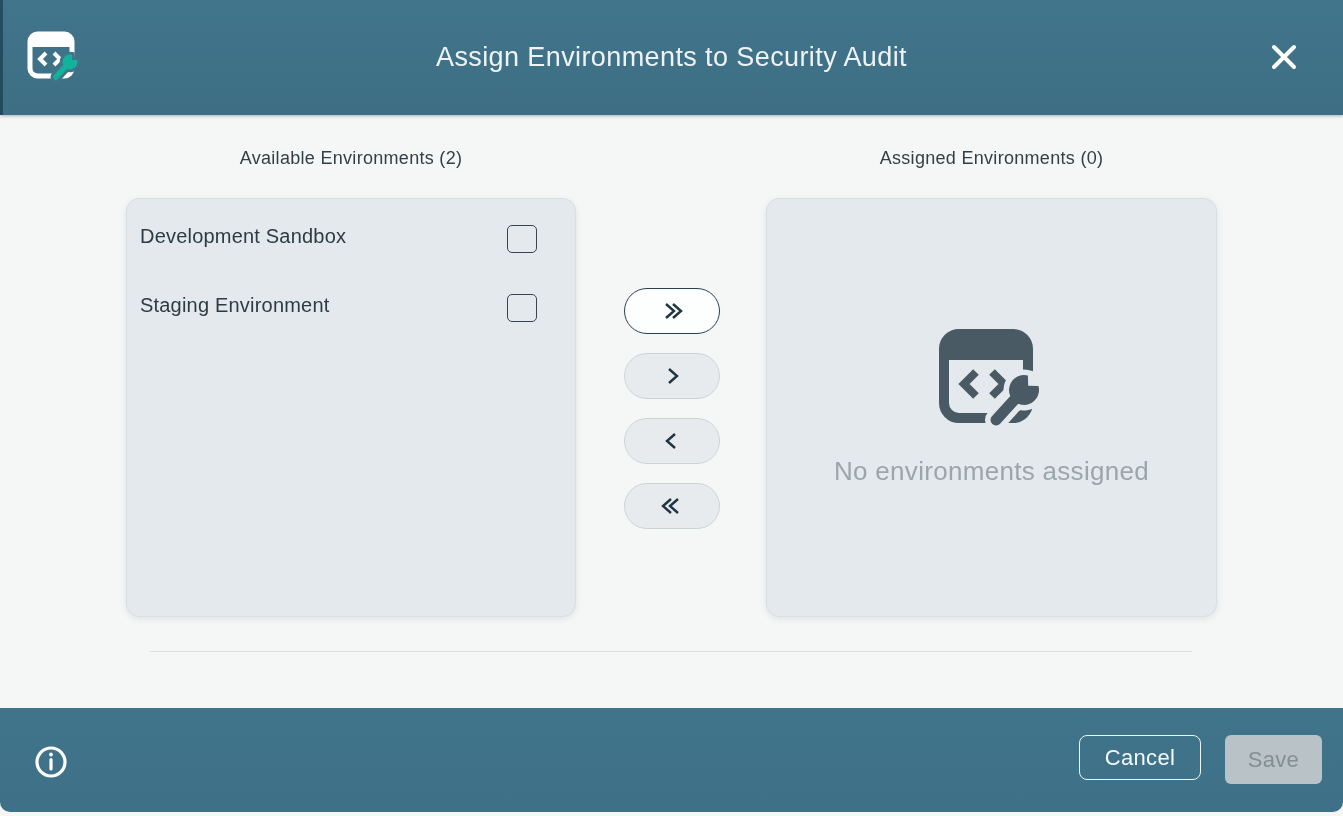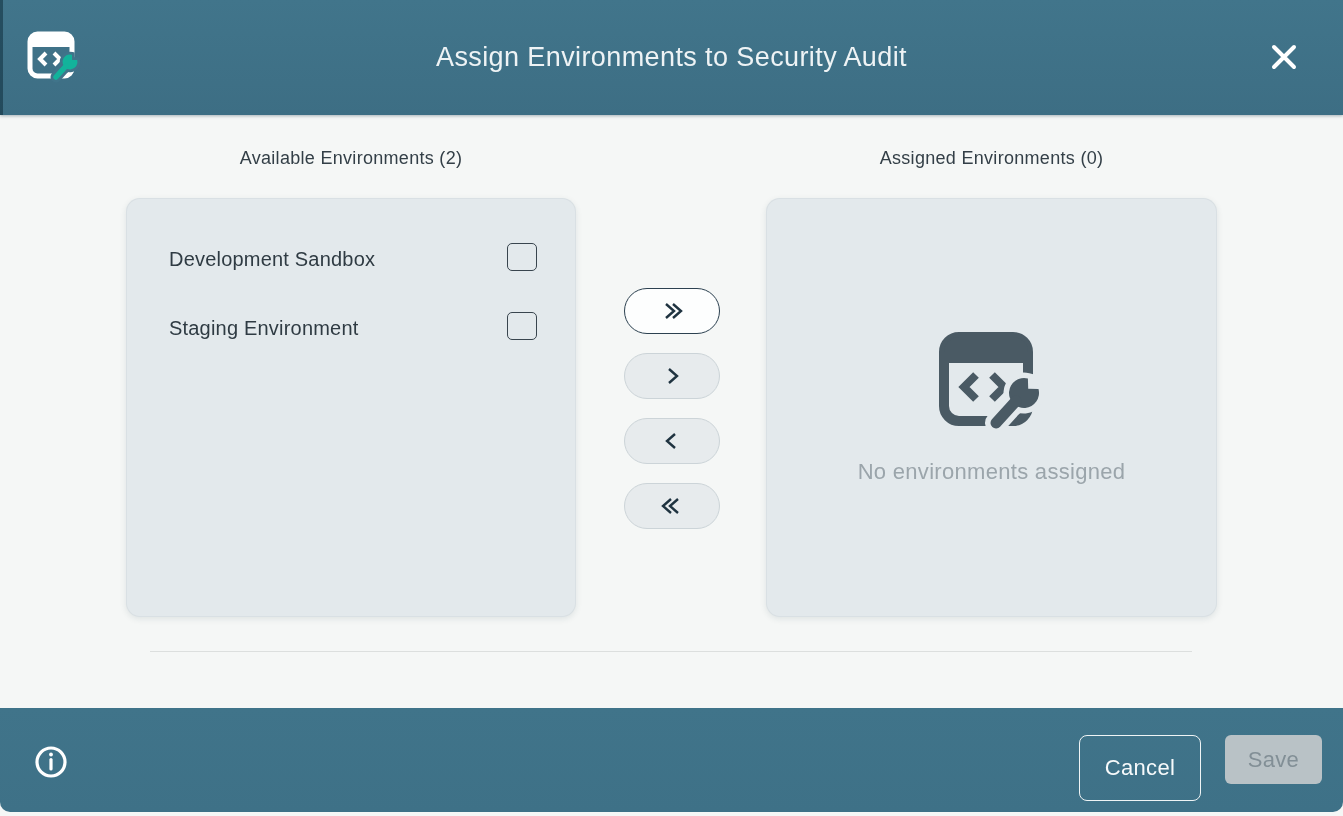--- a/index.html
+++ b/index.html
@@ -38,32 +38,32 @@
   .panel{
     position:absolute;top:198px;height:419px;
     background:#e3e9ec;border-radius:14px;
     border:1px solid rgba(40,60,70,.05);
     box-shadow:0 2px 6px rgba(30,55,70,.10);
     box-sizing:border-box;
   }
   .panel.left{left:126px;width:450px;padding:26px 0 0 0;}
   .panel.right{left:766px;width:451px;display:flex;flex-direction:column;align-items:center;justify-content:center;}
   .env-row{
-    display:flex;align-items:flex-end;justify-content:space-between;
-    height:46px;margin:0 38px 23px 42px;
+    display:flex;align-items:flex-start;justify-content:space-between;
+    height:46px;margin:0 38px 23px 13px;
   }
   .env-label{font-size:20px;color:#2f3b43;letter-spacing:.2px;}
   .env-checkbox{
     width:30px;height:28px;box-sizing:border-box;
     border:1.6px solid #39454e;border-radius:5px;background:transparent;
     cursor:pointer;padding:0;
   }
   
   .empty-icon{width:112px;height:100px;margin-bottom:28px;color:#4a5a64;}
-  .empty-text{font-size:22px;color:#9ba5ab;letter-spacing:.3px;}
+  .empty-text{font-size:26px;color:#9ba5ab;letter-spacing:.3px;}
   
   .transfer-col{position:absolute;left:624px;top:288px;width:96px;}
   .transfer-btn{
     width:96px;height:46px;margin-bottom:19px;border-radius:23px;
     display:flex;align-items:center;justify-content:center;
     cursor:pointer;padding:0;
   }
   .transfer-btn.enabled{background:#fdfefe;border:1.6px solid #2c4150;}
   .transfer-btn.disabled{background:#e7ebed;border:1px solid #ccd4d8;}
   .transfer-btn svg{color:#1f3340;}
@@ -73,21 +73,21 @@
   .footer{
     position:absolute;left:0;top:708px;width:1343px;height:104px;
     background:linear-gradient(to bottom,#40748a,#3e7187);
     border-radius:0 0 10px 10px;
   }
   .info-btn{
     position:absolute;left:34px;top:745px;width:34px;height:34px;
     background:none;border:none;padding:0;cursor:pointer;
   }
   .cancel-btn{
-    position:absolute;left:1079px;top:735px;width:122px;height:66px;
+    position:absolute;left:1079px;top:735px;width:122px;height:45px;
     background:transparent;border:1.6px solid #eff4f5;border-radius:8px;
     color:#f7fafb;font-size:22px;letter-spacing:.3px;cursor:pointer;
     font-family:inherit;
   }
   .save-btn{
     position:absolute;left:1225px;top:735px;width:97px;height:49px;
     background:#b9c2c6;border:none;border-radius:6px;
     color:#828f96;font-size:22px;letter-spacing:.3px;cursor:default;
     font-family:inherit;
   }

